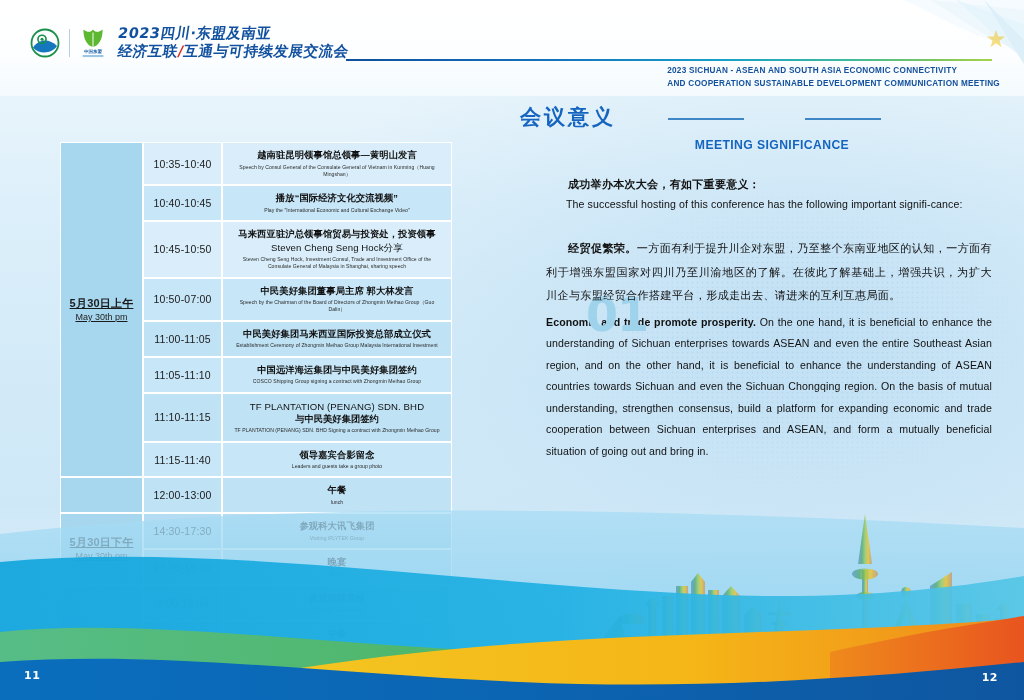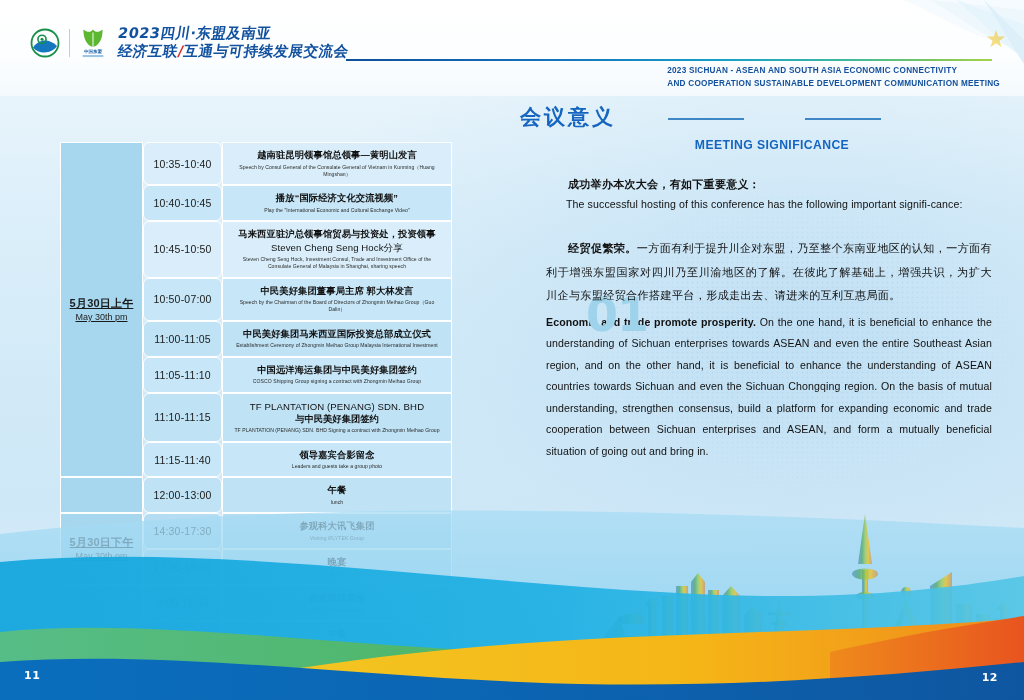--- a/index.html
+++ b/index.html
@@ -139,21 +139,20 @@
     color: #232323;
   }
 
   td.time-cell {
     text-align: center;
     color: #1a1a1a;
     font-size: 10.5px;
     letter-spacing: 0.2px;
     padding: 7px 2px;
     white-space: nowrap;
-    border-radius: 6px;
   }
   td.event-cell {
     text-align: center;
     padding: 6px 8px;
     color: #111111;
   }
   .ev-cn {
     font-size: 9.3px;
     font-weight: 700;
     line-height: 13px;

